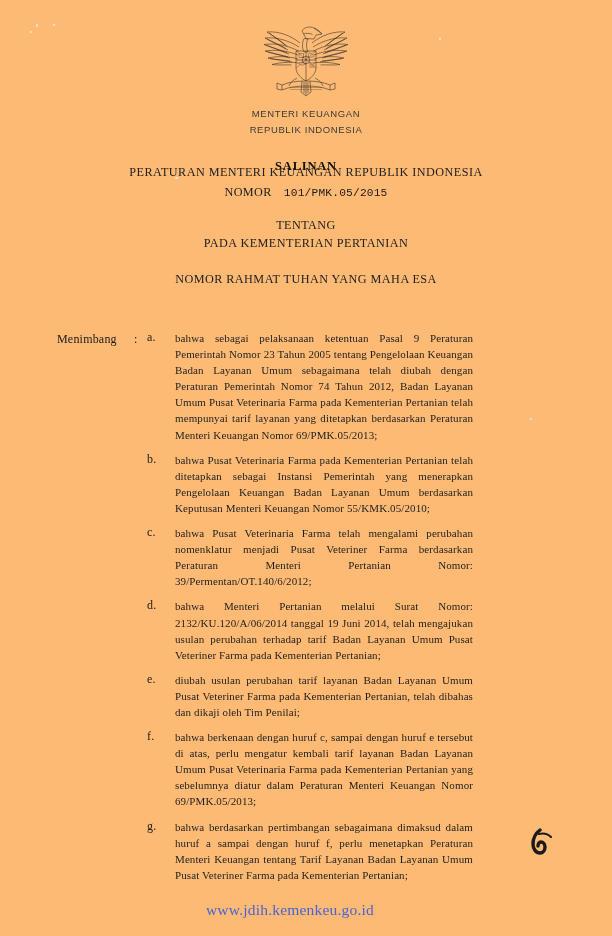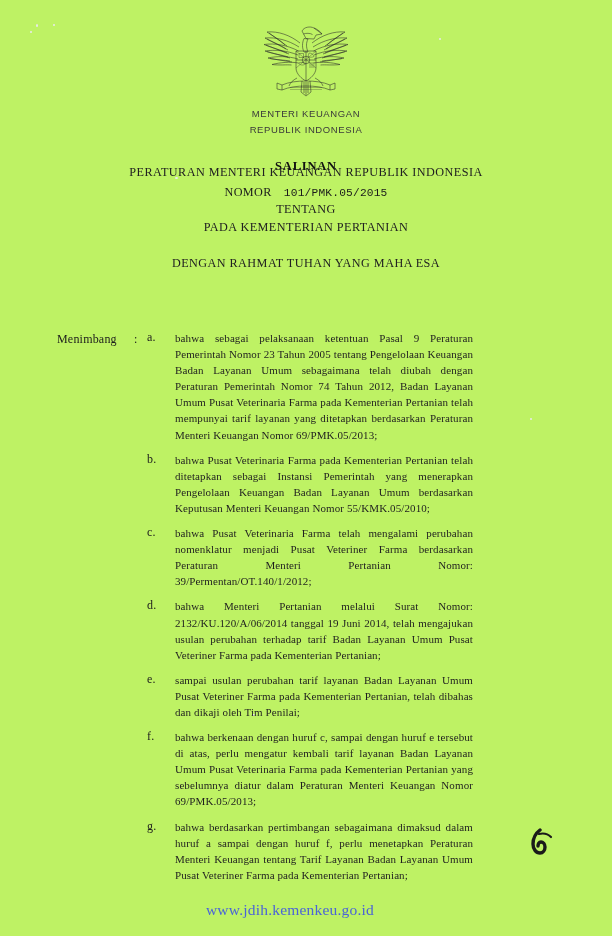--- a/index.html
+++ b/index.html
@@ -12,21 +12,21 @@
     background: #ffffff;
     font-family: "Liberation Serif", serif;
     color: #1c1c1c;
     position: relative;
     overflow: hidden;
   }
 
   .page {
     position: absolute;
     inset: 0;
-    background: #bef264;
+    background: #fdba74;
     text-decoration: underline;
   }
 
   
   .masthead {
     position: absolute;
     top: 22px;
     left: 0;
     right: 0;
     text-align: center;
@@ -62,21 +62,21 @@
     width: 488px;
     text-align: center;
   }
   .t-line {
     font-size: 12.2px;
     letter-spacing: 0.45px;
     color: #212121;
     line-height: 18px;
   }
   .t-gap-sm { margin-top: 4px; }
-  .t-gap { }
+  .t-gap { margin-top: 16px; }
   .t-gap-lg { margin-top: 18px; }
   .nomor-row {
     font-size: 12.2px;
     letter-spacing: 0.4px;
     text-align: center;
   }
   .nomor-val {
     font-family: "Liberation Mono", monospace;
     font-size: 11.2px;
     letter-spacing: 0.2px;
@@ -238,52 +238,52 @@
     <div class="salinan">SALINAN</div>
   </div>
 
   <div class="title-block">
     <div class="t-line">PERATURAN MENTERI KEUANGAN REPUBLIK INDONESIA</div>
     <div class="nomor-row t-gap-sm">
       <span>NOMOR</span><span class="nomor-val">101/PMK.05/2015</span>
     </div>
     <div class="t-line t-gap">TENTANG</div>
     <div class="t-line">PADA KEMENTERIAN PERTANIAN</div>
-    <div class="t-line t-gap-lg">DENGAN RAHMAT TUHAN YANG MAHA ESA</div>
+    <div class="t-line t-gap-lg">NOMOR RAHMAT TUHAN YANG MAHA ESA</div>
   </div>
 
   <div class="considering">
     <div class="cons-first-row">
       <span class="cons-label">Menimbang</span>
       <span class="cons-colon">:</span>
     </div>
 
     <div class="item" style="margin-top:-16px;">
       <span class="item-marker">a.</span>
       <div class="item-text last-justify">bahwa sebagai pelaksanaan ketentuan Pasal 9 Peraturan Pemerintah Nomor 23 Tahun 2005 tentang Pengelolaan Keuangan Badan Layanan Umum sebagaimana telah diubah dengan Peraturan Pemerintah Nomor 74 Tahun 2012, Badan Layanan Umum Pusat Veterinaria Farma pada Kementerian Pertanian telah mempunyai tarif layanan yang ditetapkan berdasarkan Peraturan Menteri Keuangan Nomor 69/PMK.05/2013;</div>
     </div>
 
     <div class="item">
       <span class="item-marker">b.</span>
       <div class="item-text last-justify">bahwa Pusat Veterinaria Farma pada Kementerian Pertanian telah ditetapkan sebagai Instansi Pemerintah yang menerapkan Pengelolaan Keuangan Badan Layanan Umum berdasarkan Keputusan Menteri Keuangan Nomor 55/KMK.05/2010;</div>
     </div>
 
     <div class="item">
       <span class="item-marker">c.</span>
-      <div class="item-text last-justify">bahwa Pusat Veterinaria Farma telah mengalami perubahan nomenklatur menjadi Pusat Veteriner Farma berdasarkan Peraturan Menteri Pertanian Nomor: 39/Permentan/OT.140/1/2012;</div>
+      <div class="item-text last-justify">bahwa Pusat Veterinaria Farma telah mengalami perubahan nomenklatur menjadi Pusat Veteriner Farma berdasarkan Peraturan Menteri Pertanian Nomor: 39/Permentan/OT.140/6/2012;</div>
     </div>
 
     <div class="item">
       <span class="item-marker">d.</span>
       <div class="item-text last-justify">bahwa Menteri Pertanian melalui Surat Nomor: 2132/KU.120/A/06/2014 tanggal 19 Juni 2014, telah mengajukan usulan perubahan terhadap tarif Badan Layanan Umum Pusat Veteriner Farma pada Kementerian Pertanian;</div>
     </div>
 
     <div class="item">
       <span class="item-marker">e.</span>
-      <div class="item-text last-justify">sampai usulan perubahan tarif layanan Badan Layanan Umum Pusat Veteriner Farma pada Kementerian Pertanian, telah dibahas dan dikaji oleh Tim Penilai;</div>
+      <div class="item-text last-justify">diubah usulan perubahan tarif layanan Badan Layanan Umum Pusat Veteriner Farma pada Kementerian Pertanian, telah dibahas dan dikaji oleh Tim Penilai;</div>
     </div>
 
     <div class="item">
       <span class="item-marker">f.</span>
       <div class="item-text last-justify">bahwa berkenaan dengan huruf c, sampai dengan huruf e tersebut di atas, perlu mengatur kembali tarif layanan Badan Layanan Umum Pusat Veterinaria Farma pada Kementerian Pertanian yang sebelumnya diatur dalam Peraturan Menteri Keuangan Nomor 69/PMK.05/2013;</div>
     </div>
 
     <div class="item">
       <span class="item-marker">g.</span>
       <div class="item-text last-justify">bahwa berdasarkan pertimbangan sebagaimana dimaksud dalam huruf a sampai dengan huruf f, perlu menetapkan Peraturan Menteri Keuangan tentang Tarif Layanan Badan Layanan Umum Pusat Veteriner Farma pada Kementerian Pertanian;</div>

